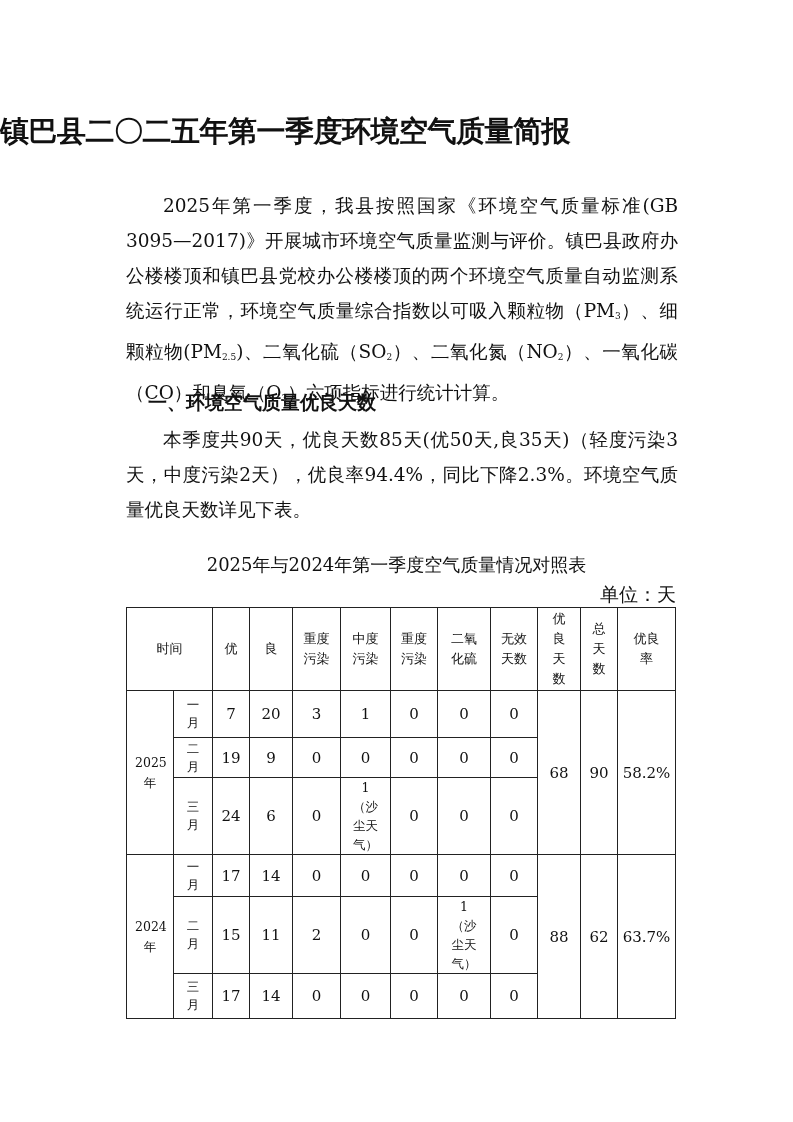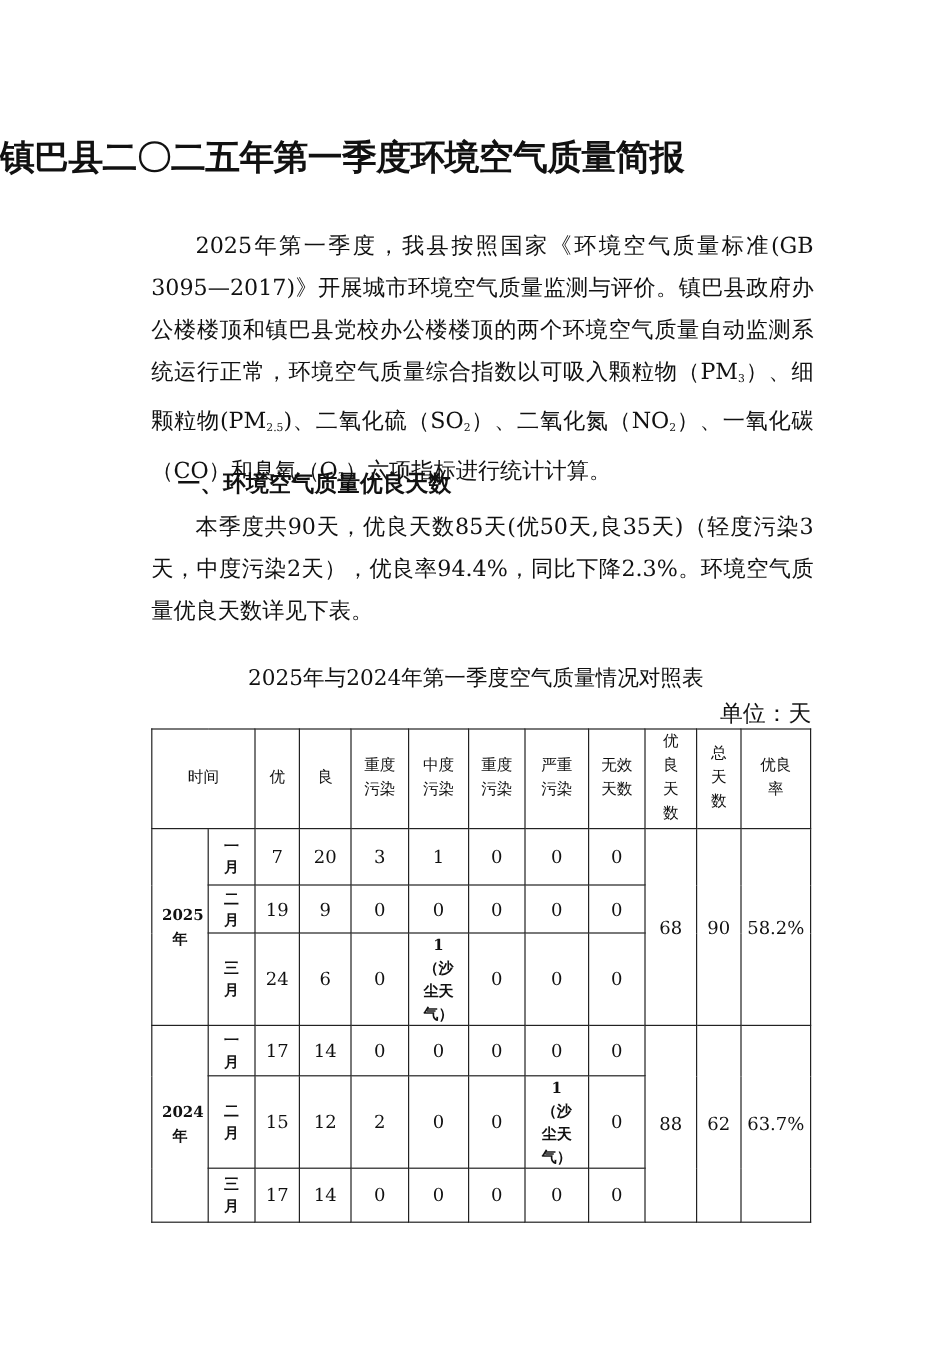--- a/index.html
+++ b/index.html
@@ -12,21 +12,21 @@
   .p2 { top:487px; }
   .indent { text-indent:37px; }
   .h1 { position:absolute; left:148px; top:390px; font-family:"DejaVu Sans","Liberation Sans",sans-serif;
         font-weight:bold; font-size:19px; }
   sub { font-size:9px; vertical-align:-2px; }
   .tcap { position:absolute; left:0; width:793px; top:553px; text-align:center; font-size:18px; }
   .unit { position:absolute; right:117px; top:582px; font-size:19px; }
   table { position:absolute; left:126px; top:607px; border-collapse:collapse; font-size:13px; }
   td { border:1.3px solid #222; text-align:center; vertical-align:middle; padding:0; line-height:20px; }
   .num { font-size:15px; }
-  .sm { font-size:12.5px; line-height:20px;font-weight:bold; }
+  .sm { font-size:12.5px; line-height:20px; }
 </style>
 </head>
 <body>
 
 <div class="title">镇巴县二〇二五年第一季度环境空气质量简报</div>
 
 <div class="para p1 indent"><span>2025年第一季度，我县按照国家《环境空气质量标准(GB 3095—2017)》开展城市环境空气质量监测与评价。镇巴县政府办公楼楼顶和镇巴县党校办公楼楼顶的两个环境空气质量自动监测系统运行正常，环境空气质量综合指数以可吸入颗粒物（PM</span><sub>3</sub><span>）、细颗粒物(PM</span><sub>2.5</sub><span>)、二氧化硫（SO</span><sub>2</sub><span>）、二氧化氮（NO</span><sub>2</sub><span>）、一氧化碳（CO）和臭氧（O</span><sub>3</sub><span>）六项指标进行统计计算。</span></div>
 
 <div class="h1">一、环境空气质量优良天数</div>
 <div class="para p2 indent" style="top:422px">本季度共90天，优良天数85天(优50天,良35天)（轻度污染3天，中度污染2天），优良率94.4%，同比下降2.3%。环境空气质量优良天数详见下表。</div>
@@ -57,21 +57,21 @@
     <td>
           <div style="width:30px;margin:auto">重度污染</div>
         </td>
     <td>
           <div style="width:30px;margin:auto">中度污染</div>
         </td>
     <td>
           <div style="width:30px;margin:auto">重度污染</div>
         </td>
     <td>
-          <div style="width:30px;margin:auto">严重污染</div>
+          <div style="width:30px;margin:auto">二氧化硫</div>
         </td>
     <td>
           <div style="width:30px;margin:auto">无效天数</div>
         </td>
     <td>
           <div style="width:14px;margin:auto">优良天数</div>
         </td>
     <td>
           <div style="width:14px;margin:auto">总天数</div>
         </td>
@@ -198,21 +198,21 @@
         <td rowspan="3" class="num">63.7%</td>
       </tr>
       <tr style="height: 62px;">
         <td class="sm">
           <div style="width:14px;margin:auto;line-height:18px">二月</div>
         </td>
         <td class="num">
           <div style="">15</div>
         </td>
         <td class="num">
-          <div style="">12</div>
+          <div style="">11</div>
         </td>
         <td class="num">
           <div style="">2</div>
         </td>
         <td class="num">
           <div style="">0</div>
         </td>
         <td class="num">
           <div style="">0</div>
         </td>

